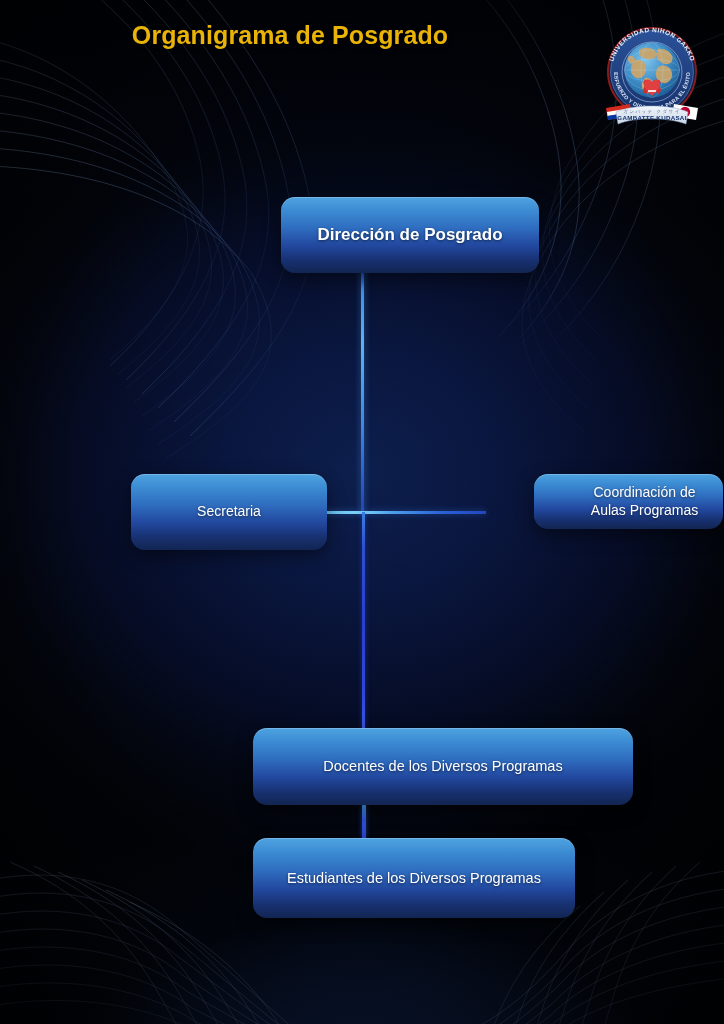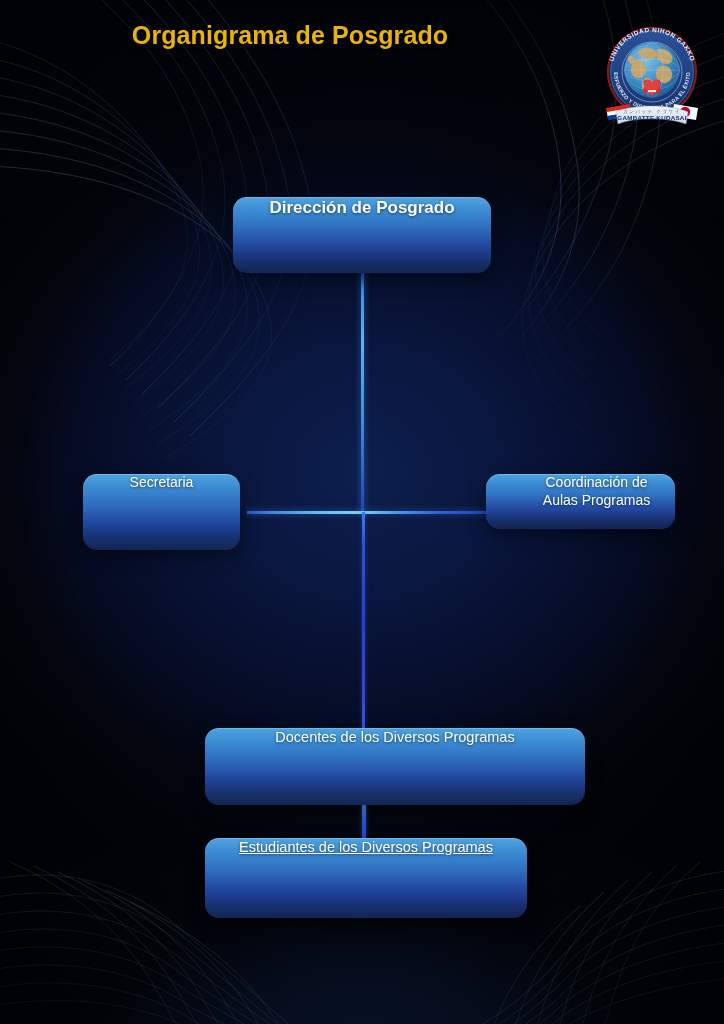--- a/index.html
+++ b/index.html
@@ -124,46 +124,47 @@
     width: 4px;
     height: 34px;
     background: linear-gradient(180deg, #4aa0ea 0%, #2f52d8 45%, #2b44d2 100%);
     box-shadow: 0 0 5px rgba(60,110,230,0.5);
   }
 
   
   .node {
     position: absolute;
     display: flex;
-    align-items: flex-start;
+    align-items: center;
     justify-content: center;
     text-align: center;
     color: #ffffff;
     border-radius: 14px;
     background: linear-gradient(180deg, #4fa3e0 0%, #3d8ed4 16%, #2f6ec0 40%, #22489f 64%, #17306f 84%, #122552 100%);
     box-shadow:
       0 6px 18px rgba(0,0,0,0.45),
       inset 0 1px 0 rgba(255,255,255,0.22);
     line-height: 1.28;
+    margin-left: 48px;
   }
   .node-label {
     display: block;
     padding: 0 14px;
     text-shadow: 0 1px 3px rgba(0,0,0,0.55);
   }
 
   #node-direccion {
     left: 233px; top: 197px;
     width: 258px; height: 76px;
     font-size: 17px;
     font-weight: bold;
   }
   #node-secretaria {
     left: 83px; top: 474px;
-    width: 157px; height: 76px;
+    width: 196px; height: 76px;
     font-size: 14px;
     font-weight: normal;
   }
   #node-coordinacion {
     left: 486px; top: 474px;
     width: 157px; height: 55px;
     font-size: 14px;
     font-weight: normal;
     padding-left: 32px;
   }
@@ -171,21 +172,20 @@
     left: 205px; top: 728px;
     width: 380px; height: 77px;
     font-size: 14.5px;
     font-weight: normal;
   }
   #node-estudiantes {
     left: 205px; top: 838px;
     width: 322px; height: 80px;
     font-size: 14.5px;
     font-weight: normal;
-    text-decoration: underline;
   }
 </style>
 </head>
 <body>
 
 <div id="poster">
 
   <div class="bg-base"></div>
   <div class="bg-bottom-glow"></div>
   <div class="bg-top-dark"></div>

